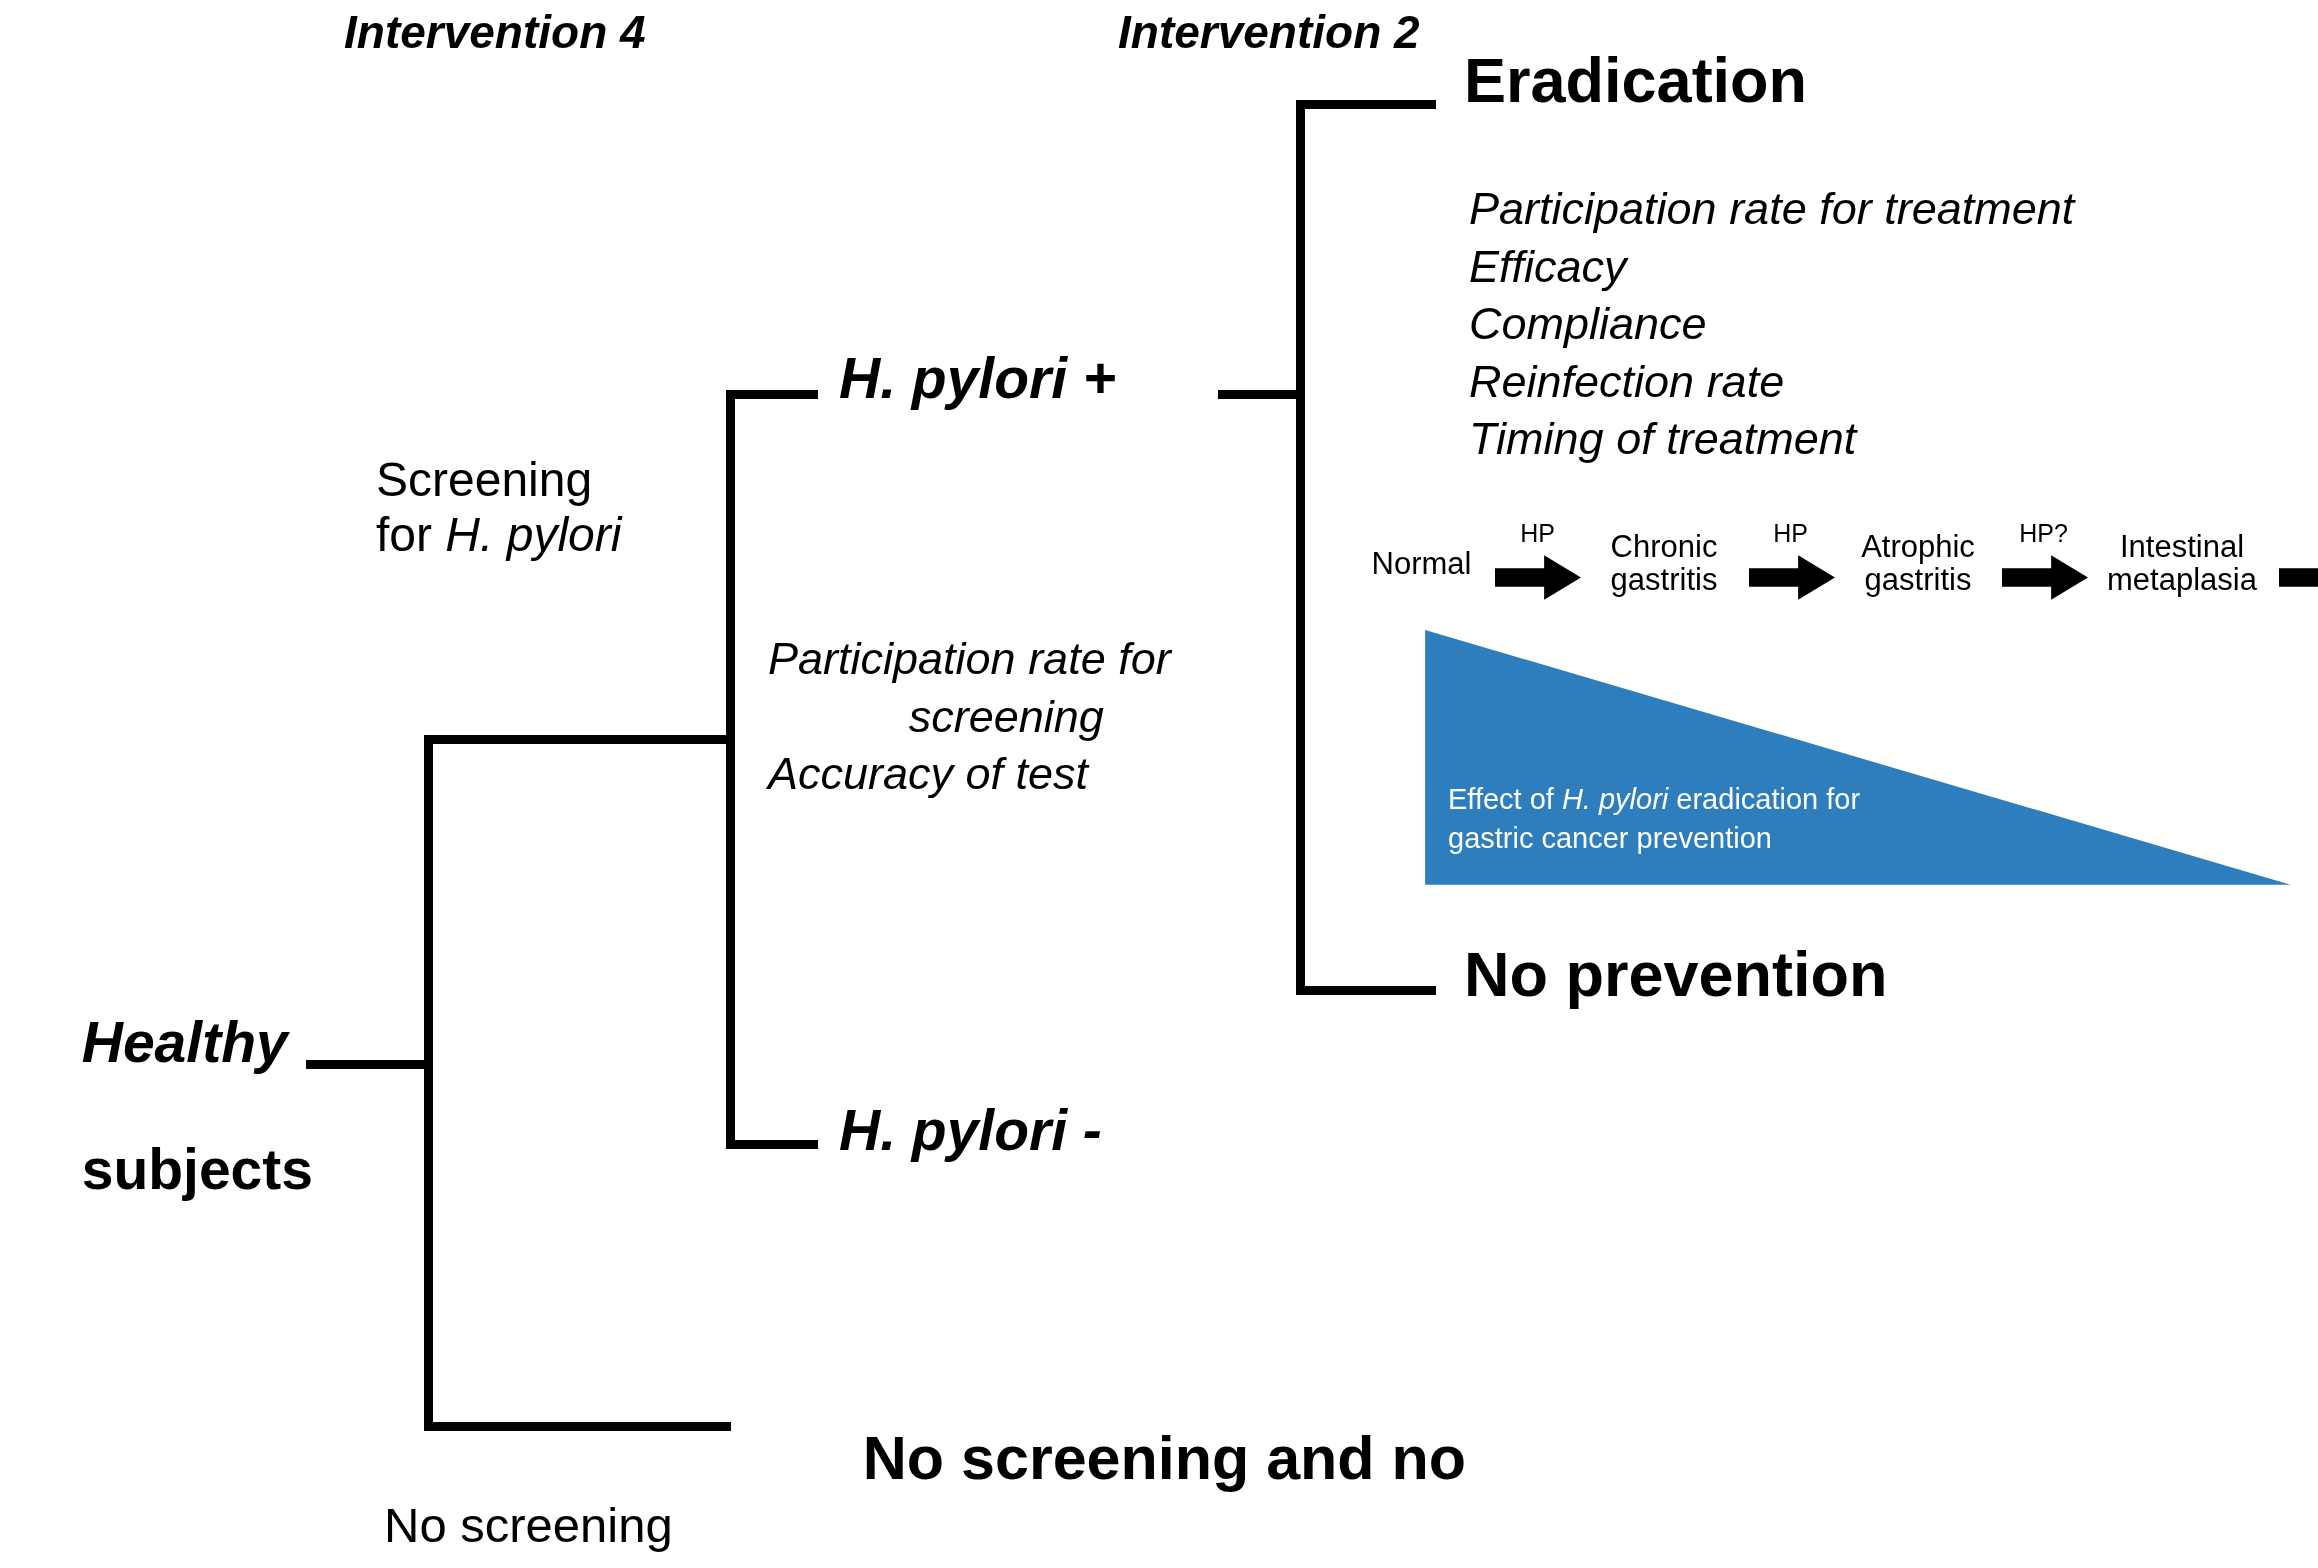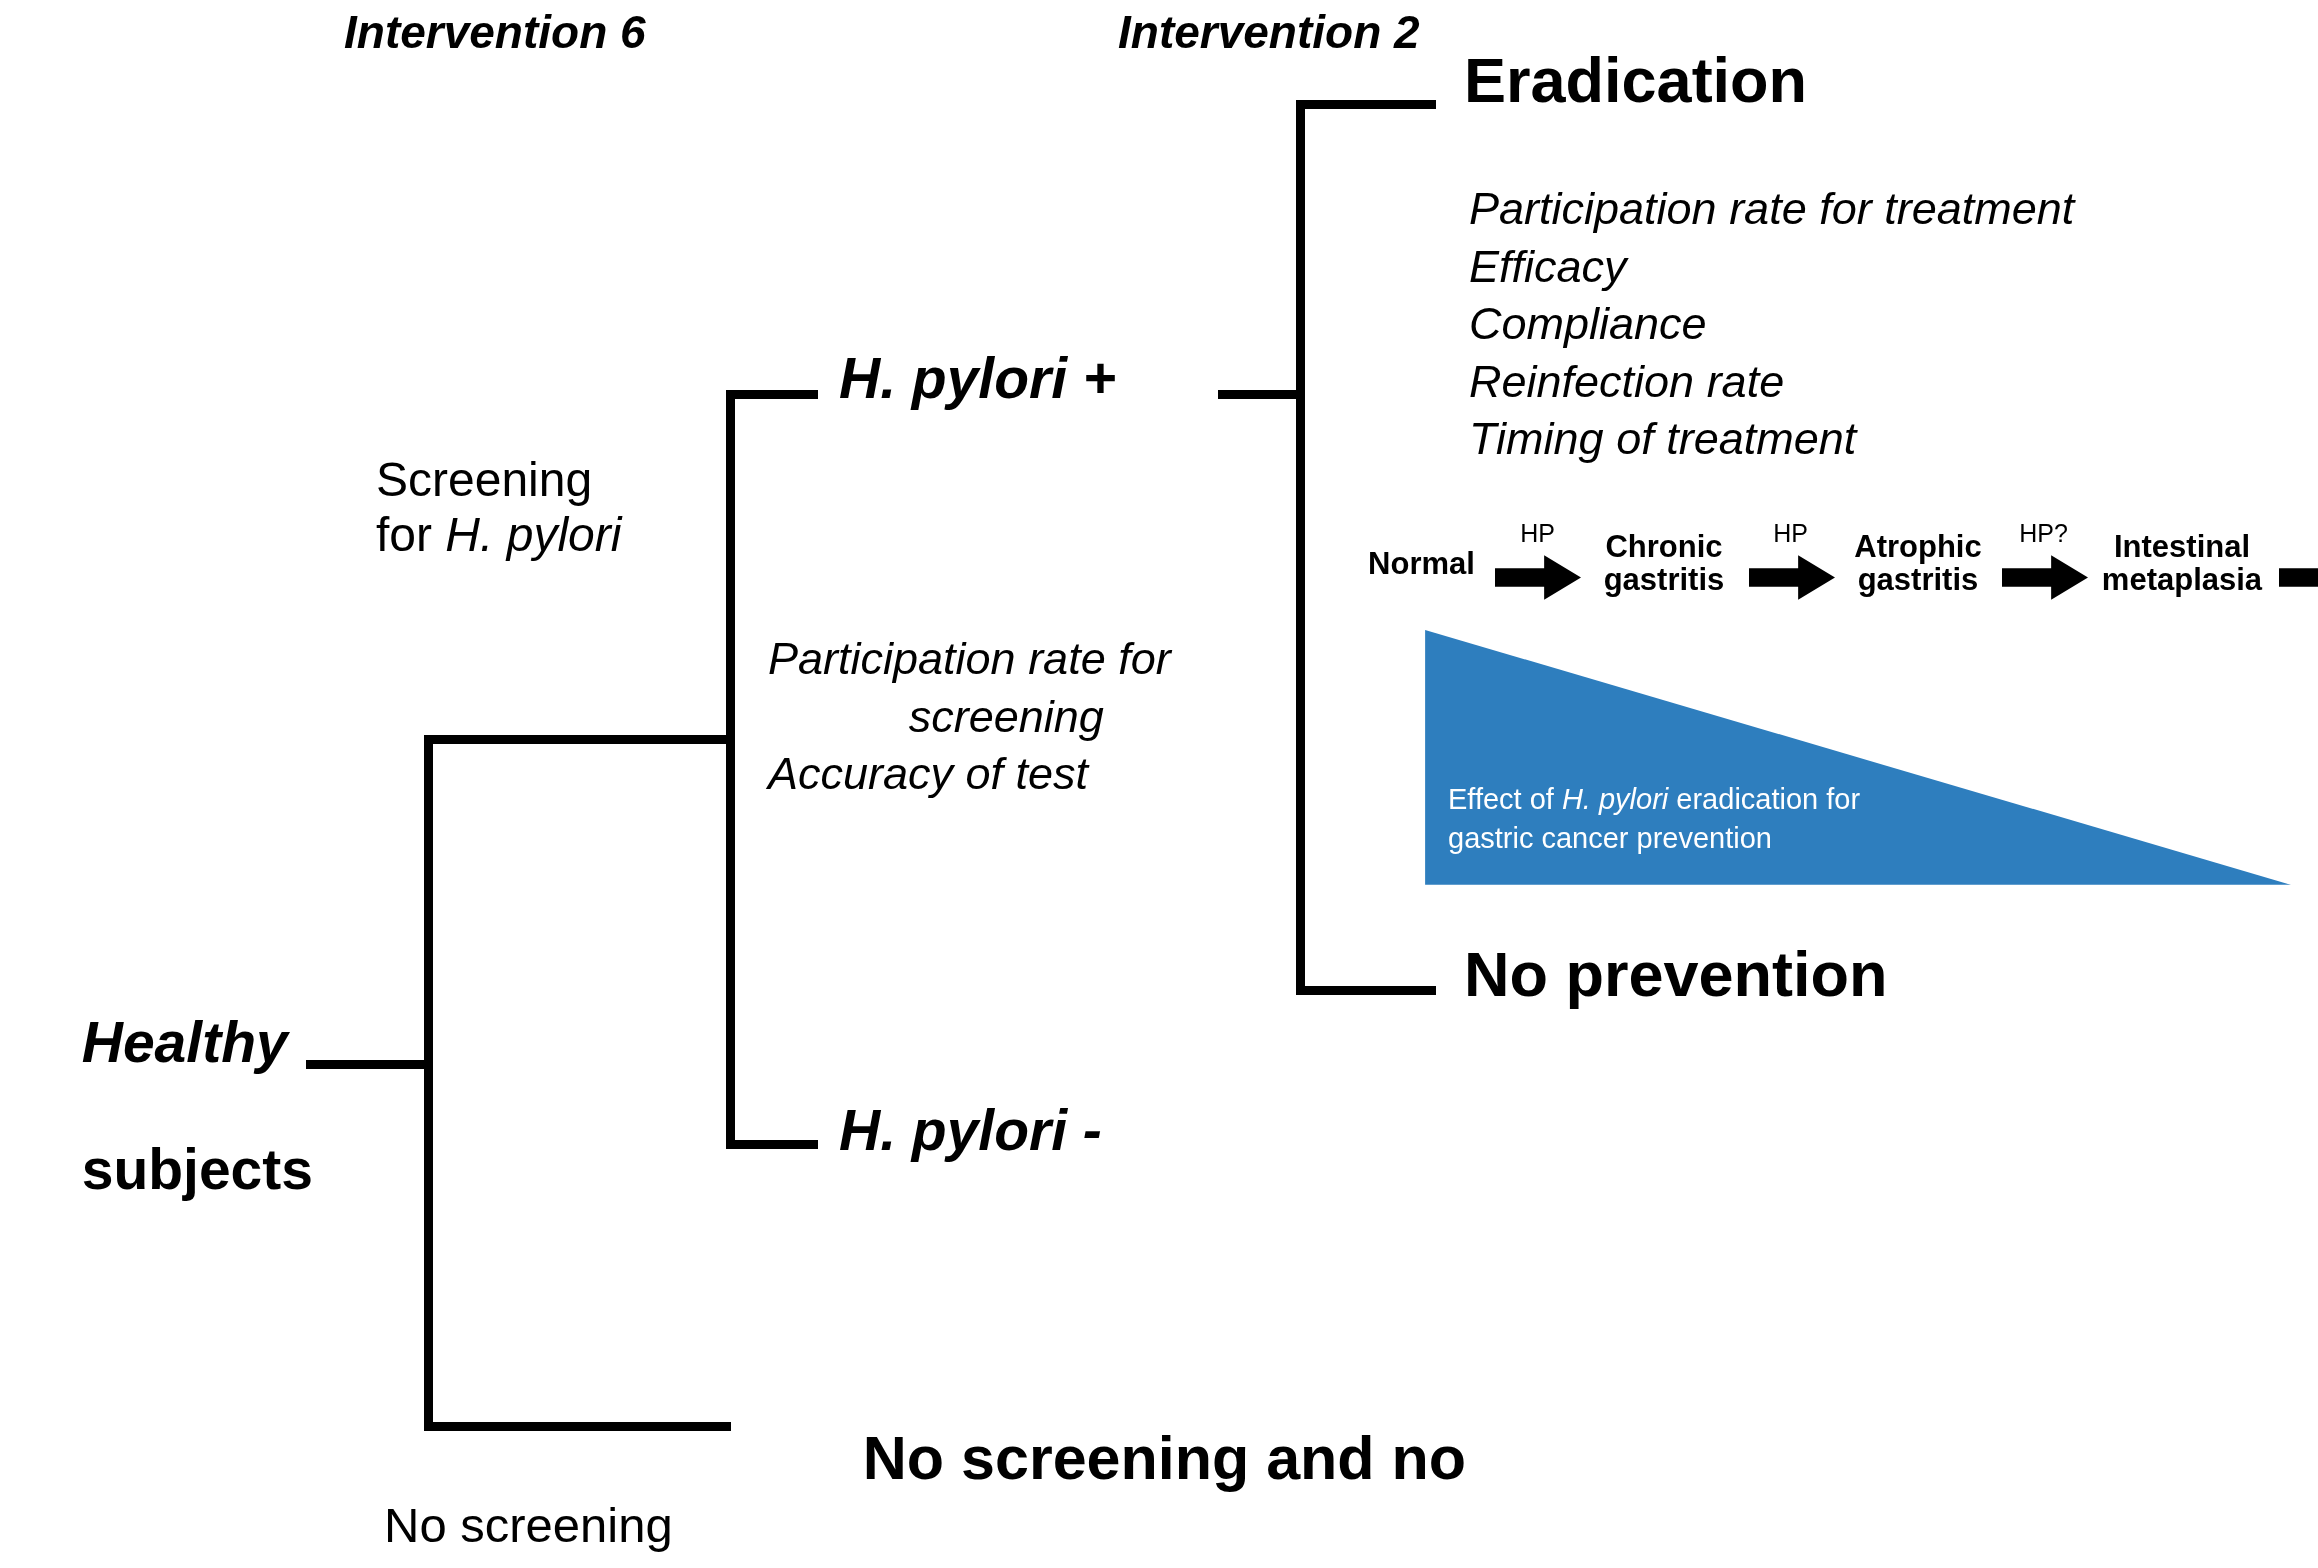--- a/index.html
+++ b/index.html
@@ -47,21 +47,21 @@
     font-style: italic;
   }
 
   
   #cascade { position: absolute; }
   .casc-node {
     position: absolute;
     text-align: center;
     font-size: 31px;
     line-height: 1.08;
-    font-weight: bold;
+    font-weight: normal;
     white-space: pre-line;
   }
   .casc-hp {
     position: absolute;
     font-size: 25px;
     text-align: center;
     font-weight: normal;
   }
   .casc-arrow { position: absolute; }
 
@@ -75,21 +75,21 @@
     font-weight: normal;
     white-space: nowrap;
   }
   .tri-caption i { font-style: italic; }
 </style>
 </head>
 <body>
 
 <div id="canvas">
 
-  <div class="section-title" style="left:344px; top:4.6px; font-size:46px;">Intervention 6</div>
+  <div class="section-title" style="left:344px; top:4.6px; font-size:46px;">Intervention 4</div>
 
   <div class="section-title" style="left:1118px; top:4.6px; font-size:46px;text-align:center;">Intervention 2</div>
 
   <div class="node-label" style="left:18.4px; top:947px; font-size:57px;">
     <span class="ital" style="font-style:italic;">Healthy</span><br>
     <span>subjects</span>
   </div>
 
   <div class="line-h" style="left:306px; top:1060px; width:127px;"></div>
 

